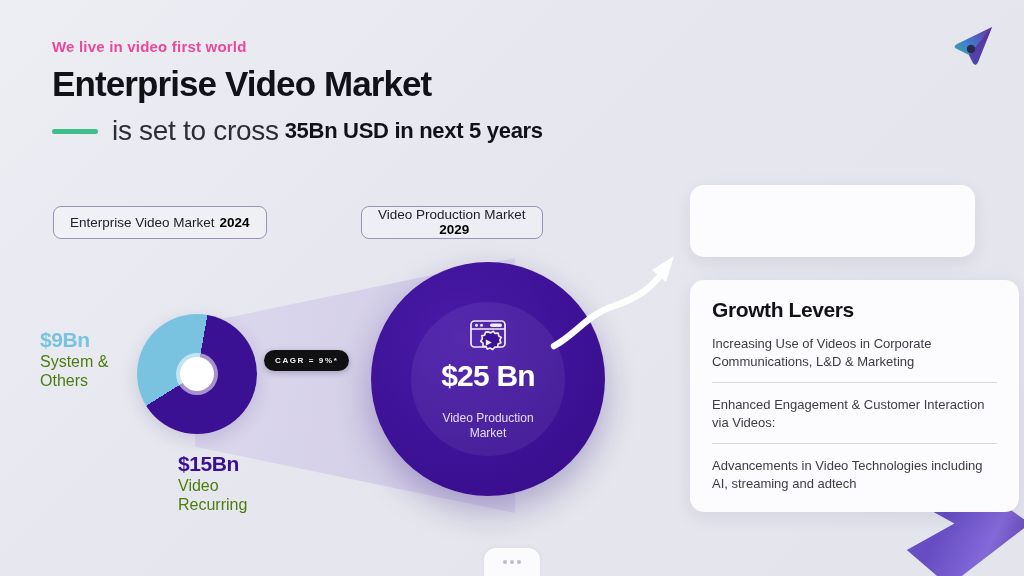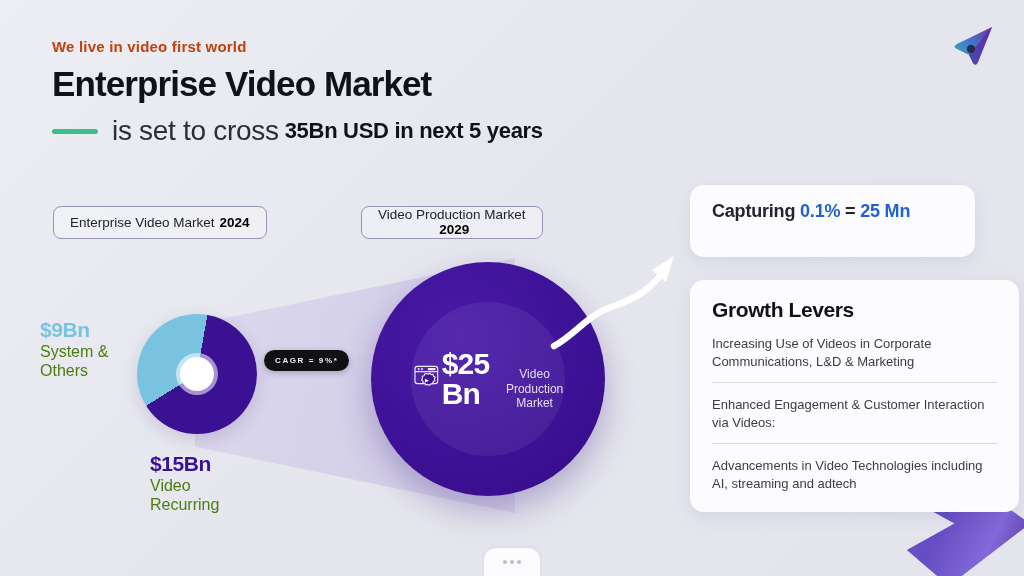--- a/index.html
+++ b/index.html
@@ -24,21 +24,21 @@
     gap:3px; box-shadow:0 -1px 4px rgba(60,50,110,.07);
   }
   .bottom-tab i { width:4px; height:4px; border-radius:50%; background:#b9bccd; display:block; }
 
   
   .logo { position:absolute; right:24px; top:22px; width:52px; height:48px; }
 
   
   .header { position:absolute; left:52px; top:38px; }
   .eyebrow {
-    color:#c2410c; font-size:15px; font-weight:bold; letter-spacing:.2px;
+    color:#ec4899; font-size:15px; font-weight:bold; letter-spacing:.2px;
   }
   .title {
     color:#111118; font-size:35px; font-weight:bold; letter-spacing:-.9px;
     margin-top:11px; line-height:1;
   }
   .subline { display:flex; align-items:center; margin-top:14px; }
   .green-dash { width:46px; height:5px; border-radius:3px; background:#3dbe8b; margin-right:14px; }
   .sub-light { color:#2d2d38; font-size:28px; letter-spacing:-.3px; }
   .sub-bold { color:#111118; font-size:22px; font-weight:bold; letter-spacing:-.3px; margin-left:6px; }
 
@@ -66,44 +66,44 @@
     box-shadow:0 6px 18px rgba(60,30,120,.16);
   }
   .donut-hole {
     position:absolute; left:50%; top:50%; transform:translate(-50%,-50%);
     width:34px; height:34px; border-radius:50%; background:#ffffff;
     box-shadow:0 0 0 4px rgba(255,255,255,.55);
   }
   .lbl { position:absolute; line-height:1.18; }
   .lbl .amt { font-size:21px; font-weight:bold; letter-spacing:-.4px; }
   .lbl .txt { font-size:16px; color:#4d7c0f; }
-  .lbl-blue { left:40px; top:318px; }
+  .lbl-blue { left:40px; top:328px; }
   .lbl-blue .amt { color:#7ac3e0; }
-  .lbl-purple { left:150px; top:452px; }
+  .lbl-purple { left:178px; top:452px; }
   .lbl-purple .amt { color:#3b1193; }
 
   
   .cagr {
     position:absolute; left:264px; top:350px; height:21px; padding:0 11px;
     background:#111114; border-radius:11px; color:#f2f2f5;
     font-size:8px; font-weight:bold; letter-spacing:1.6px;
     display:flex; align-items:center; justify-content:center;
     box-shadow:0 2px 6px rgba(20,10,50,.25);
   }
 
   
   .bigcircle {
     position:absolute; left:371px; top:262px; width:234px; height:234px; border-radius:50%;
     background:radial-gradient(circle at 38% 32%, #4a1aa8 0%, #3d1296 55%, #340c86 100%);
     box-shadow:0 14px 34px rgba(45,18,120,.30);
     display:flex; align-items:center; justify-content:center;
   }
   .bigcircle-inner {
     width:154px; height:154px; border-radius:50%; background:rgba(255,255,255,.065);
-    display:flex; flex-direction:row; align-items:center; justify-content:center;
+    display:flex; flex-direction:column; align-items:center; justify-content:center;
   }
   .bc-icon { width:46px; height:38px; margin-bottom:5px; opacity:.92; }
   .bc-amt { color:#fff; font-size:30px; font-weight:bold; letter-spacing:-.8px; line-height:1; }
   .bc-sub { color:#e4dcf7; font-size:12px; text-align:center; line-height:1.22; margin-top:20px; }
 
   
   .curve-arrow { position:absolute; left:548px; top:248px; width:150px; height:120px; }
 
   
   .card {
@@ -201,26 +201,20 @@
     </div>
   </div>
 </div>
 
 <svg class="curve-arrow" viewBox="0 0 150 120">
   <path d="M6 98 C 28 86, 40 66, 66 58 C 90 50, 104 40, 118 20" fill="none" stroke="#ffffff" stroke-width="6.5" stroke-linecap="round"></path>
   <path d="M126 8 L118 34 L104 22 Z" fill="#ffffff"></path>
 </svg>
 
 <div class="card card-capture">
-  <div class="cap-line">
-    <span>Capturing</span>
-    <span class="blue">0.1%</span>
-    <span>=</span>
-    <span class="blue">25 Mn</span>
-  </div>
 </div>
 
 <div class="card card-growth">
   <div class="growth-title">Growth Levers</div>
   <div class="lever">Increasing Use of Videos in Corporate Communications, L&amp;D &amp; Marketing</div>
   <div class="lever-div"></div>
   <div class="lever">Enhanced Engagement &amp; Customer Interaction via Videos:</div>
   <div class="lever-div"></div>
   <div class="lever">Advancements in Video Technologies including AI, streaming and adtech</div>
 </div>

